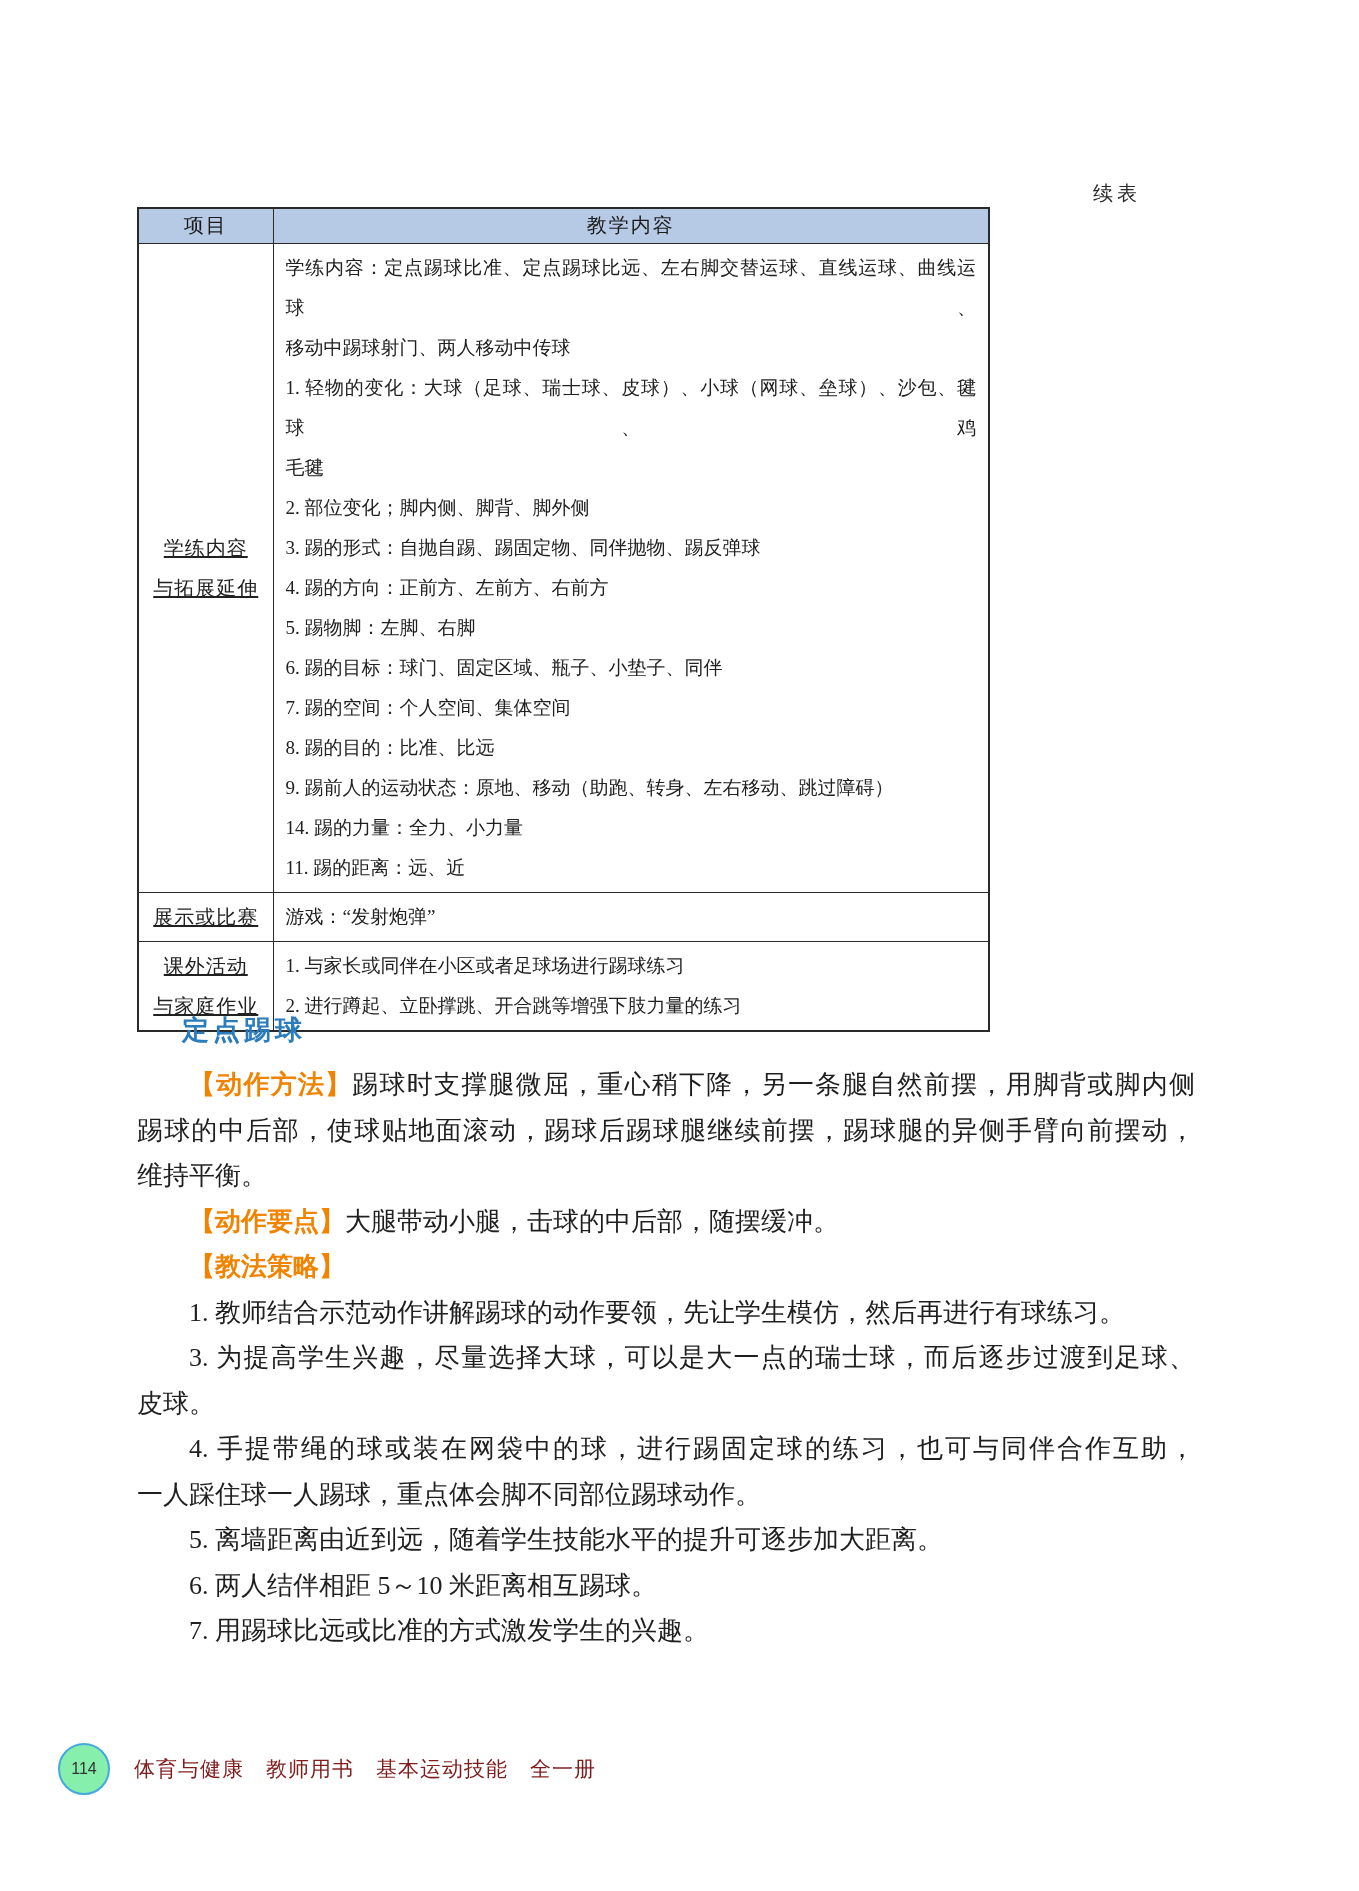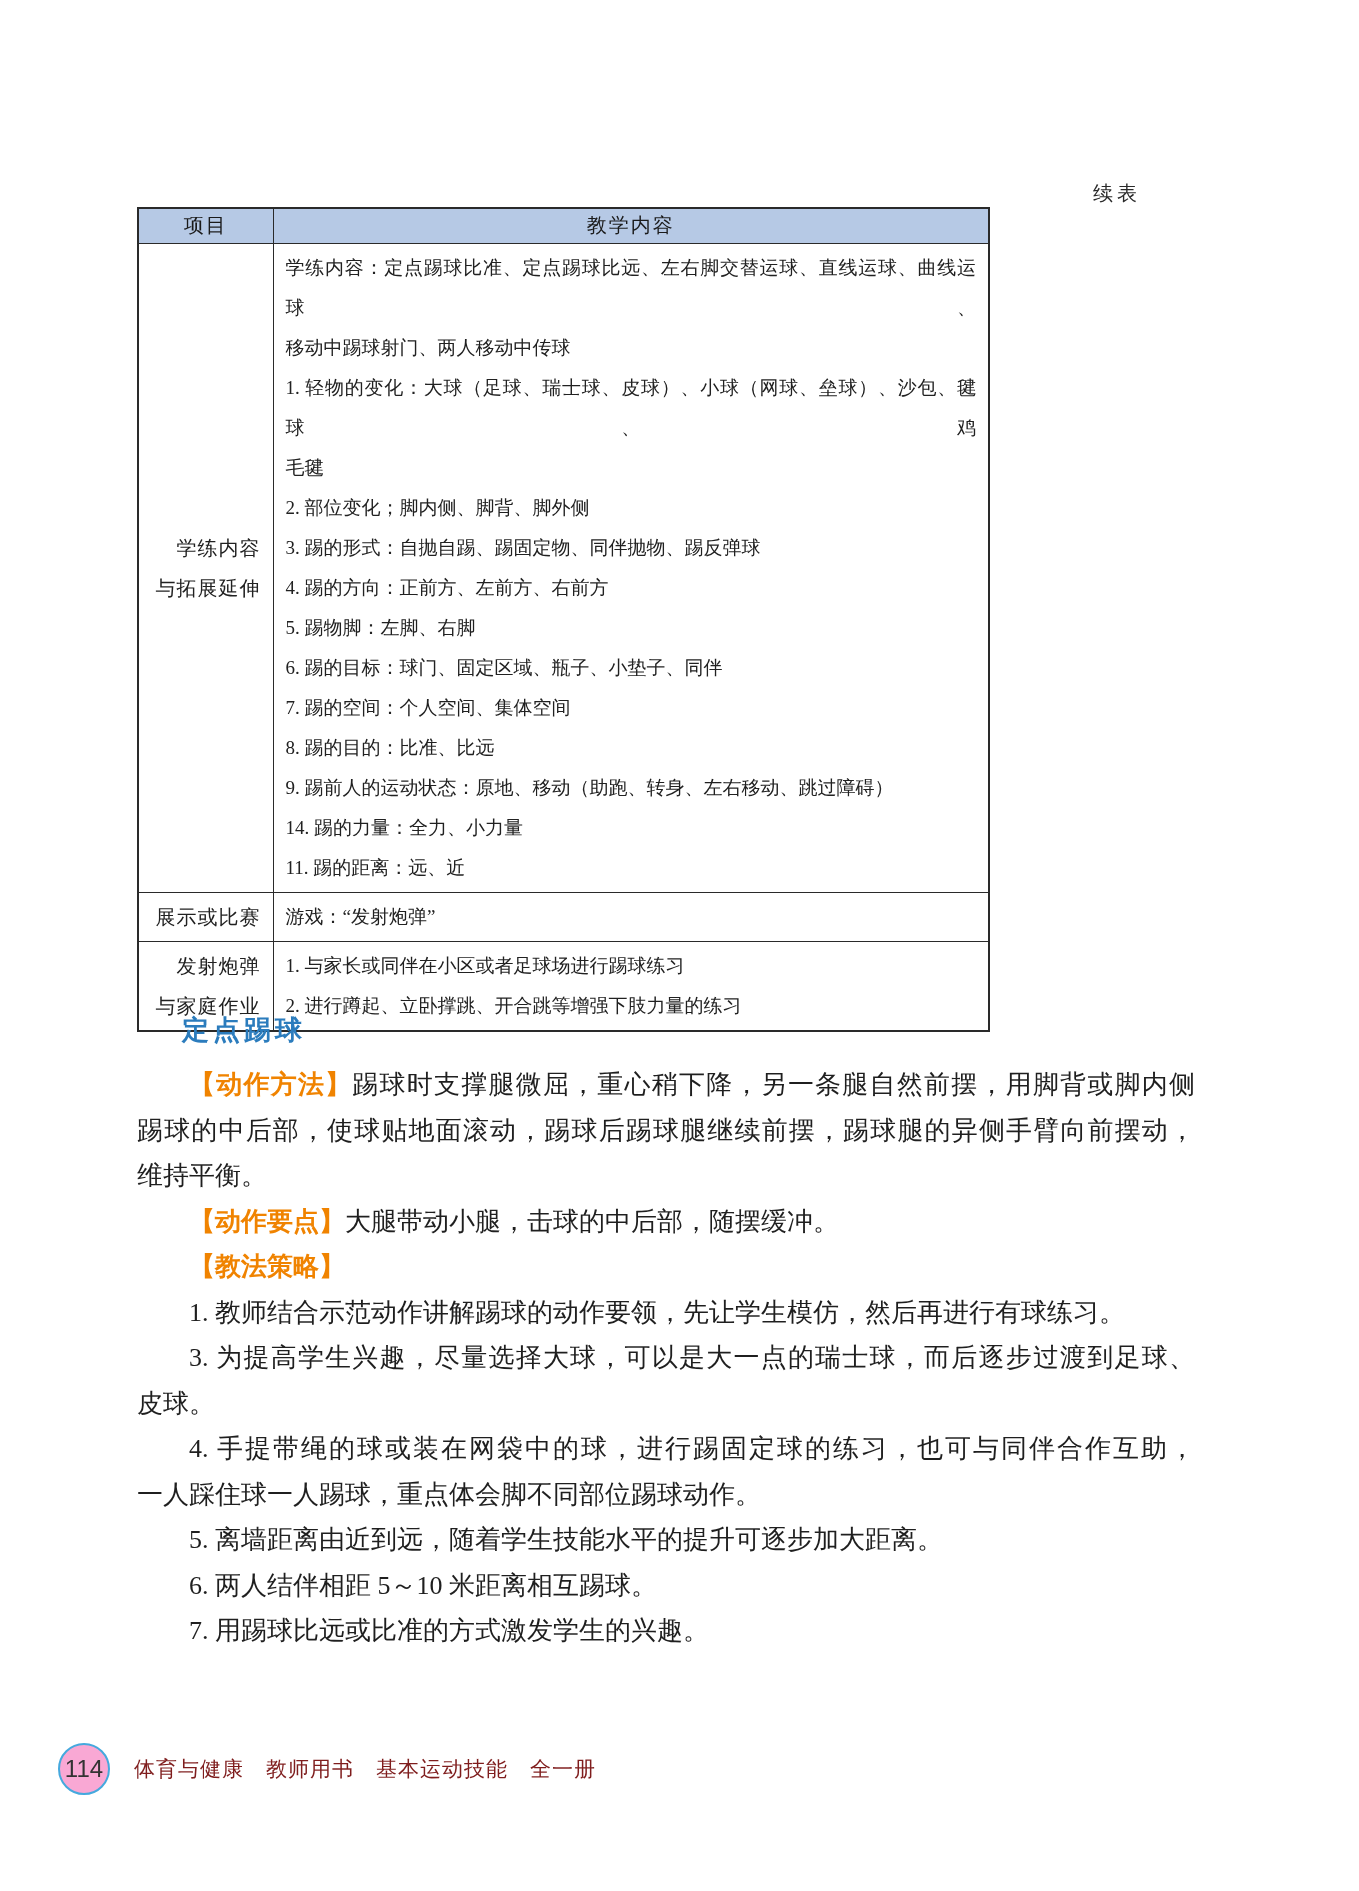--- a/index.html
+++ b/index.html
@@ -20,22 +20,22 @@
     border-collapse:collapse; table-layout:fixed;
     border:2px solid #2a2a2a;
   }
   .tbl th, .tbl td { border:1px solid #2a2a2a; vertical-align:middle; }
   .tbl th {
     background:#b6c9e5; height:35px;
     font-size:20px; font-weight:normal; letter-spacing:2px; color:#1a1a1a;margin-top:12px;
   }
   th.col-item { width:135px; }
   td.lab {
-    width:135px; text-align:right;
-    font-size:20px; line-height:40px; padding:4px 12px; letter-spacing:1px;
+    width:135px; text-align:center;
+    font-size:20px; line-height:40px; padding:4px 12px; letter-spacing:1px;text-decoration:underline;
   }
   td.cont { font-size:19px; line-height:40px; padding:4px 12px; overflow:hidden; }
   td.cont .ln { white-space:normal; }
   td.cont .ln.full { text-align:justify; text-align-last:justify; }
   
   .body-col { position:absolute; left:137px; top:1012px; width:1058px; }
   .sec-head {
     margin:0 0 14px 45px;
     font-family:"Liberation Sans", sans-serif; font-weight:bold;
     font-size:27px; color:#2b7cbd; letter-spacing:4px;
@@ -49,21 +49,21 @@
   }
   
   .footer {
     position:absolute; left:58px; top:1743px;
     display:flex; align-items:center; gap:24px;
     font-family:"Liberation Sans", sans-serif;
   }
   .pagenum {
     width:52px; height:52px; border:2px solid #45a9de; border-radius:50%;
     display:flex; align-items:center; justify-content:center;
-    font-size:24px; color:#333333; background:#f9a8d4;
+    font-size:16px; color:#333333; background:#86efac;
   }
   .book { font-size:21px; color:#7f1d1d; letter-spacing:1px; }
 </style>
 </head>
 <body>
 
 <div class="page">
 
   <div class="cont-note">续表</div>
 
@@ -100,21 +100,21 @@
         <tr>
           <td class="lab">
             <div>展示或比赛</div>
           </td>
           <td class="cont">
             <div class="ln">游戏：“发射炮弹”</div>
           </td>
         </tr>
         <tr>
           <td class="lab">
-            <div>发射炮弹</div>
+            <div>课外活动</div>
             <div>与家庭作业</div>
           </td>
           <td class="cont">
             <div class="ln">1. 与家长或同伴在小区或者足球场进行踢球练习</div>
             <div class="ln">2. 进行蹲起、立卧撑跳、开合跳等增强下肢力量的练习</div>
           </td>
         </tr>
       </tbody>
   </table>
 

